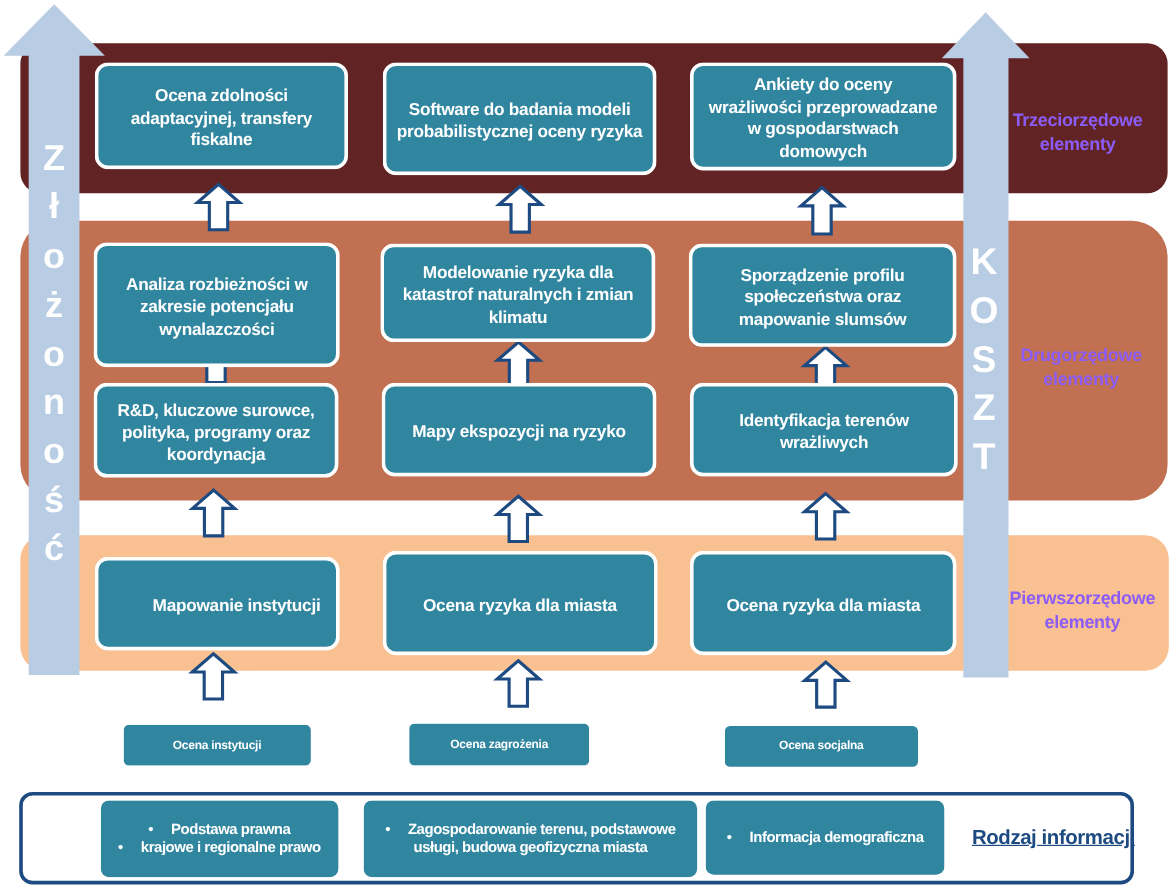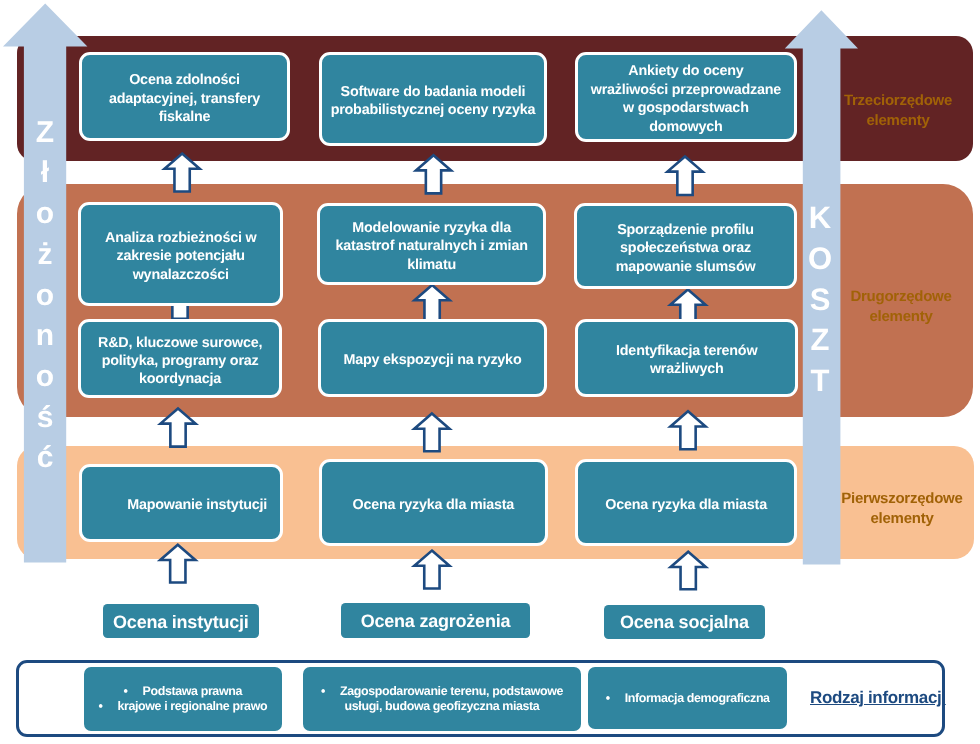--- a/index.html
+++ b/index.html
@@ -5,23 +5,23 @@
 <style>
   html,body{margin:0;padding:0;background:#fff;}
   body{width:980px;height:744px;font-family:"Liberation Sans",sans-serif;overflow:hidden;-webkit-font-smoothing:antialiased;text-rendering:geometricPrecision;}
   #stage{position:relative;width:980px;height:744px;background:#fff;}
   .tealbox,.tealflat,.bandlabel,.axisletter,.footerlabel{will-change:transform;}
   .band{position:absolute;}
   .band-tertiary{background:#622324;}
   .band-secondary{background:#c17151;}
   .band-primary{background:#f9c092;}
   .tealbox{position:absolute;background:#30859f;border:3.6px solid #ffffff;border-radius:11px;box-sizing:border-box;color:#fff;font-weight:bold;display:flex;align-items:center;justify-content:center;text-align:center;font-size:14.35px;letter-spacing:-0.22px;}
-  .tealflat{position:absolute;background:#30859f;border-radius:4.5px;box-sizing:border-box;color:#fff;font-weight:bold;display:flex;align-items:center;justify-content:center;text-align:center;font-size:18px;letter-spacing:-0.22px;}
+  .tealflat{position:absolute;background:#30859f;border-radius:4.5px;box-sizing:border-box;color:#fff;font-weight:bold;display:flex;align-items:center;justify-content:center;text-align:center;font-size:10px;letter-spacing:-0.22px;}
   .tline{display:block;white-space:nowrap;line-height:18.4px;}
-  .bandlabel{position:absolute;color:#a16207;font-weight:bold;text-align:center;font-size:15px;letter-spacing:-0.25px;}
+  .bandlabel{position:absolute;color:#8b5cf6;font-weight:bold;text-align:center;font-size:15px;letter-spacing:-0.25px;}
   .bl1{display:block;white-space:nowrap;line-height:19.7px;}
   .axisletter{position:absolute;color:#ffffff;font-weight:bold;text-align:center;width:42px;line-height:1;}
   svg.layer{position:absolute;left:0;top:0;width:980px;height:744px;}
   #footerbox{position:absolute;border:3.4px solid #1d4a80;border-radius:11px;box-sizing:border-box;background:#fff;}
   .footerlabel{position:absolute;color:#1d4a80;font-weight:bold;white-space:nowrap;letter-spacing:-0.35px;}
   .fline{display:block;white-space:nowrap;line-height:14.7px;}
   .footeritem{font-size:12.45px;letter-spacing:-0.38px;border-radius:7px;}
   .bullet{display:inline-block;}
 </style>
 </head>
@@ -159,21 +159,21 @@
       <div class="tealbox" style="left: 574.6px; top: 458.8px; width: 222.3px; height: 86.6px;">
         <div style="position: relative; top: 2.5px;">
           <span class="tline">Ocena ryzyka dla miasta</span>
         </div>
       </div>
       <div class="tealflat" style="left: 103.1px; top: 603.8px; width: 155.7px; height: 33.9px;">
         <div style="position: relative; top: 0.8px;">
           <span class="tline">Ocena instytucji</span>
         </div>
       </div>
-      <div class="tealflat" style="left: 340.6px; top: 603.4px; width: 189px; height: 34.9px;">
+      <div class="tealflat" style="left: 340.6px; top: 603.4px; width: 150px; height: 34.9px;">
         <div style="position: relative; top: 0.8px;">
           <span class="tline">Ocena zagrożenia</span>
         </div>
       </div>
       <div class="tealflat" style="left: 604.3px; top: 604.5px; width: 160.8px; height: 33.7px;">
         <div style="position: relative; top: 0.8px;">
           <span class="tline">Ocena socjalna</span>
         </div>
       </div>
     </div>

